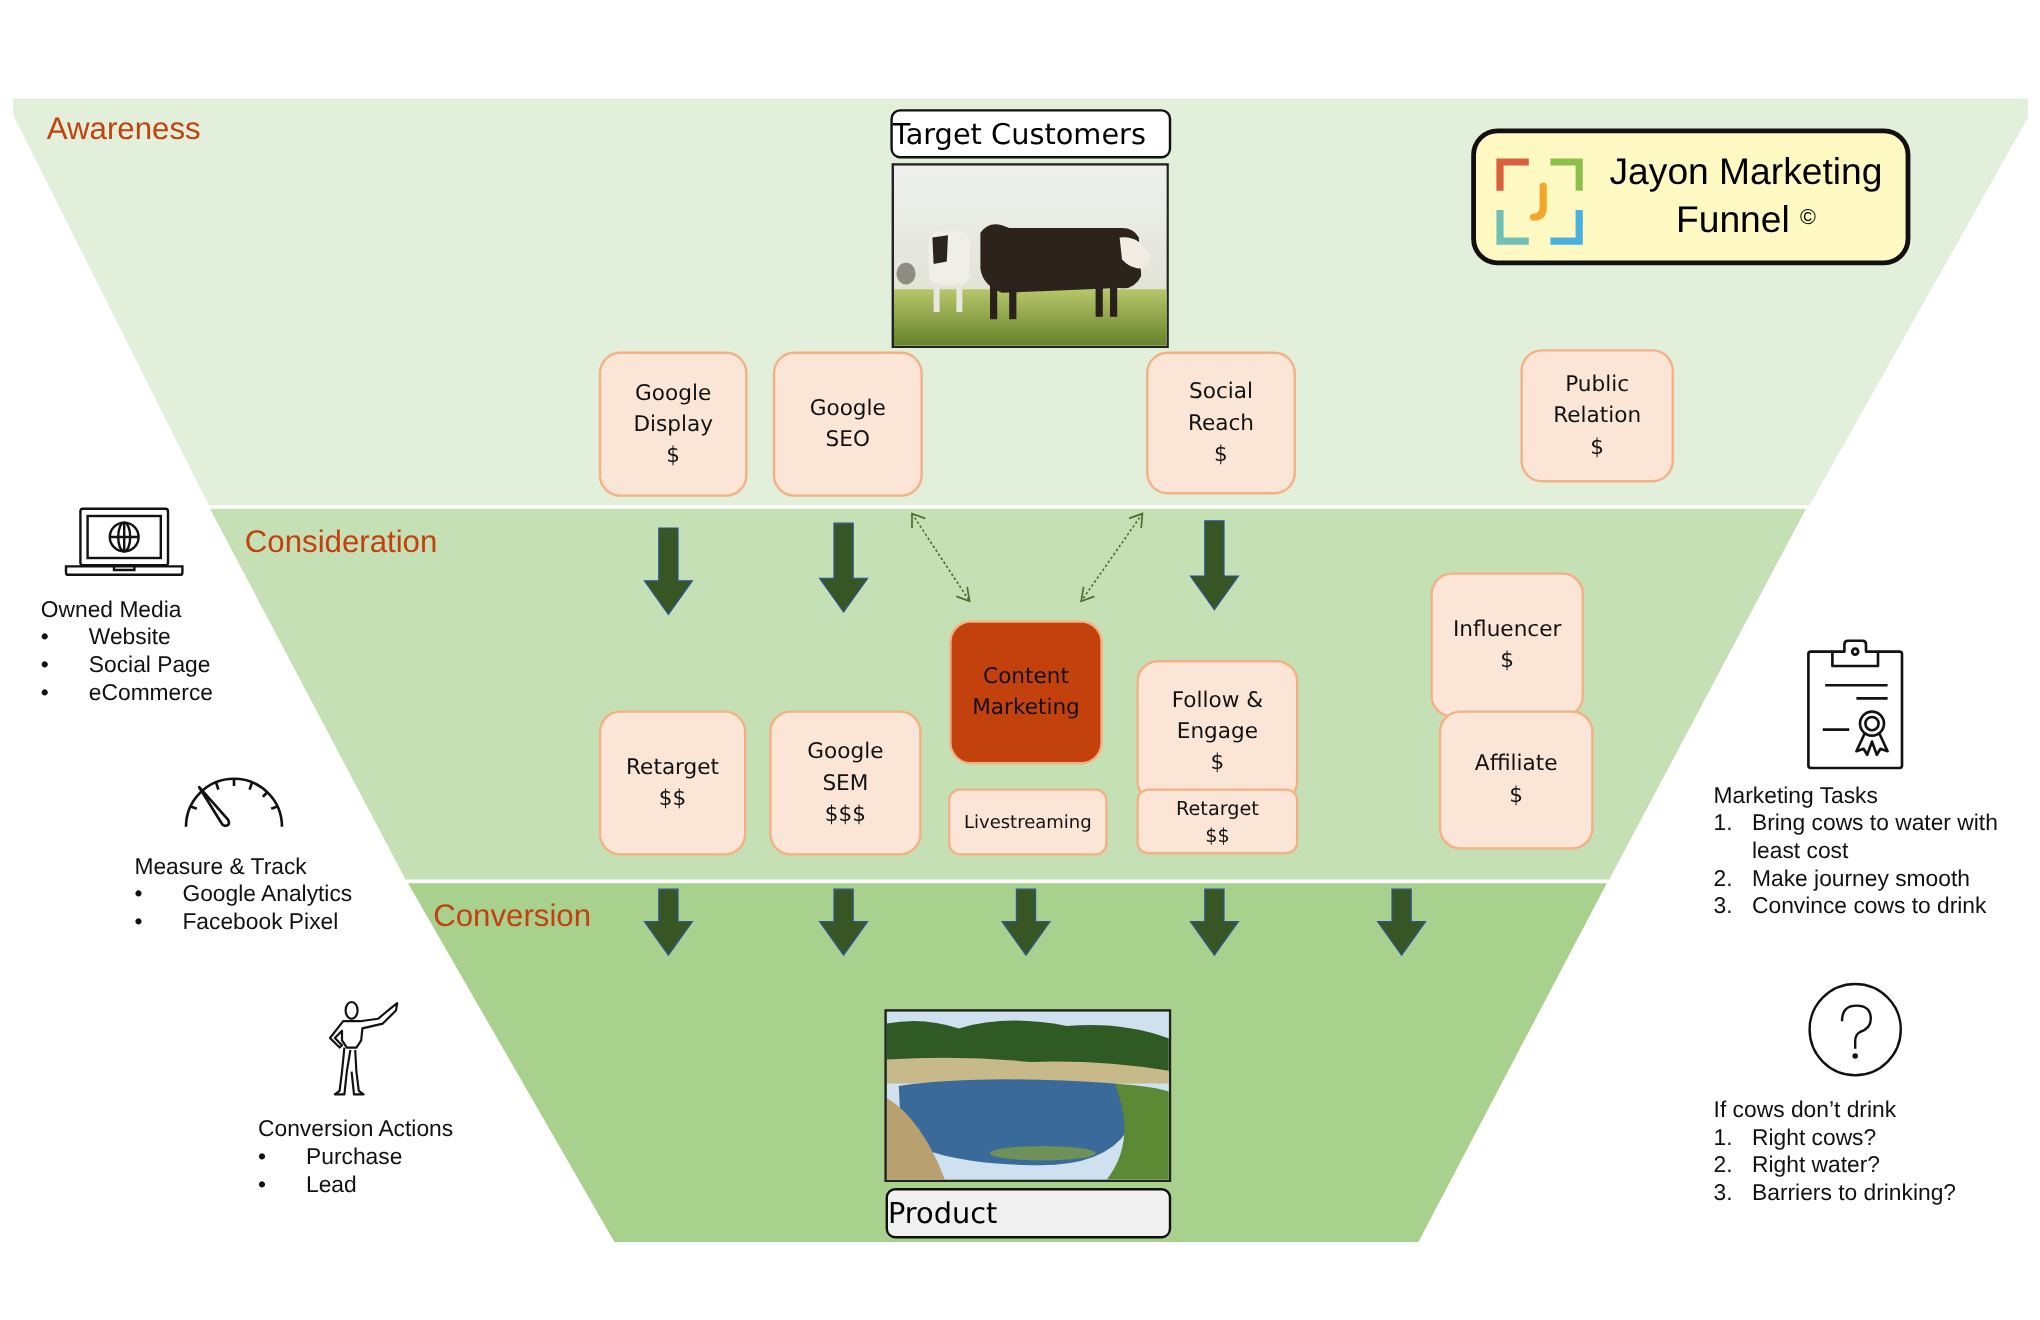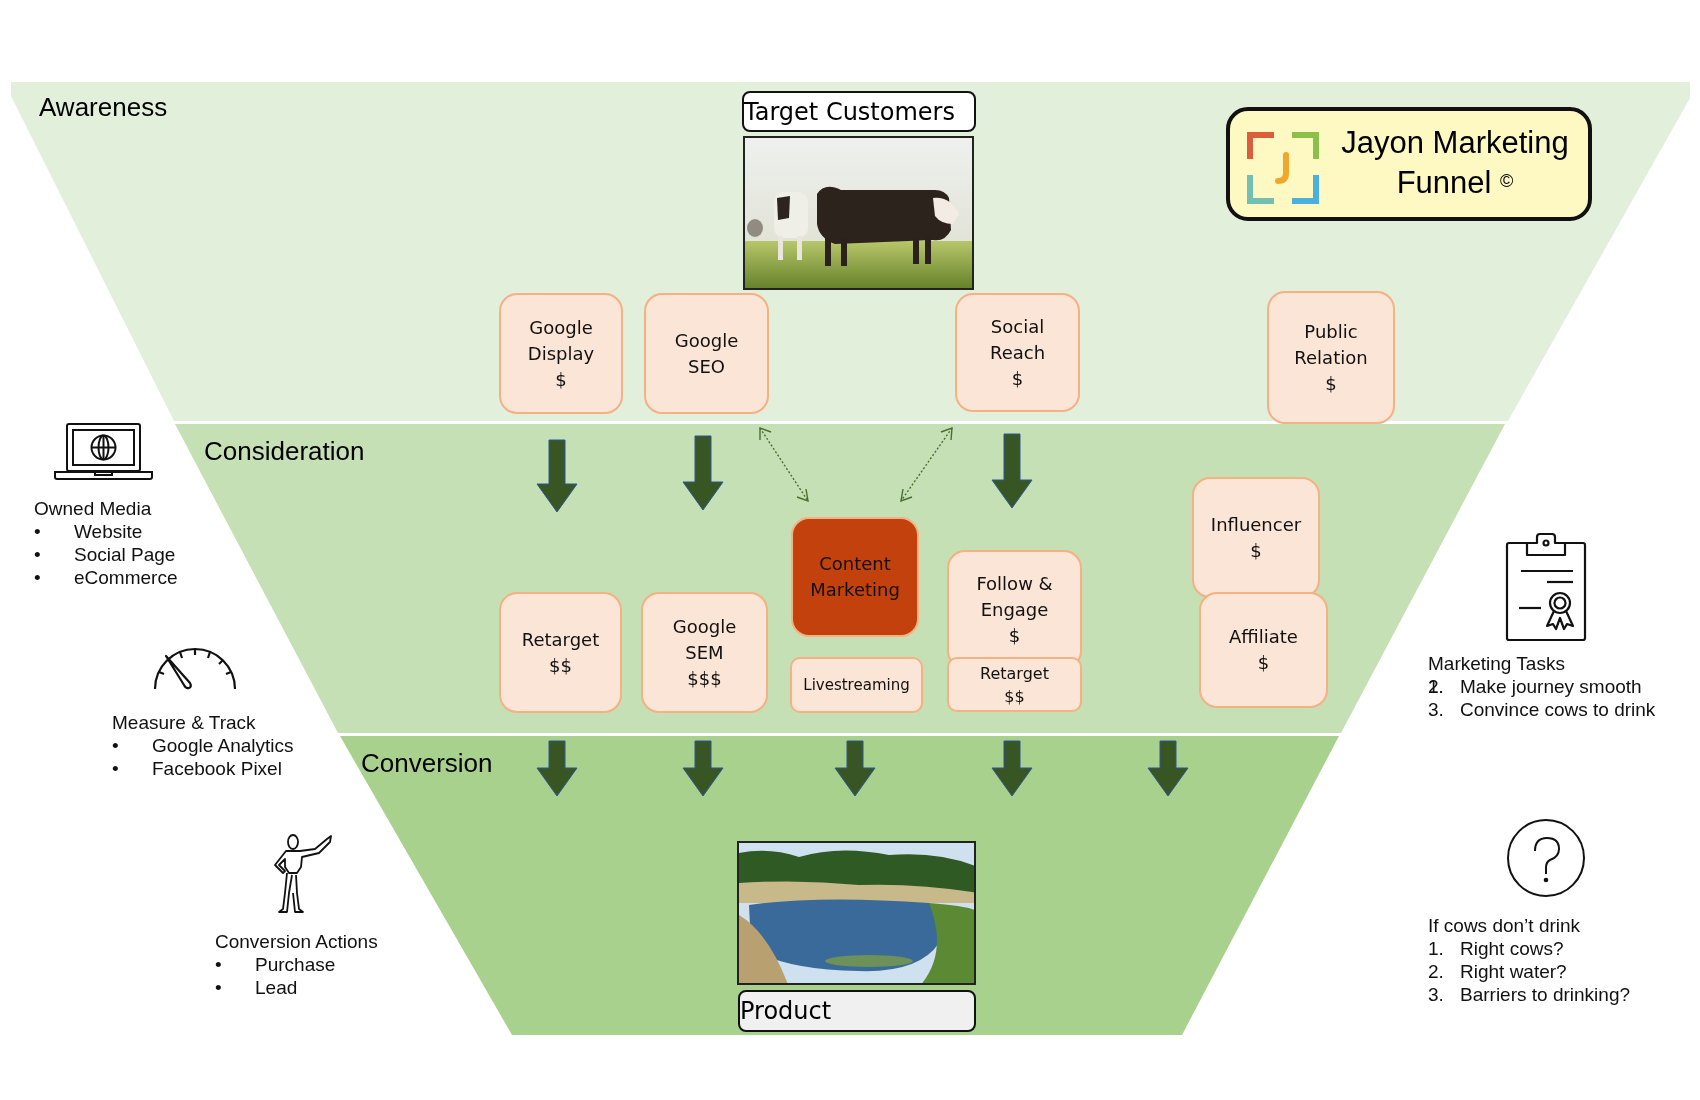--- a/index.html
+++ b/index.html
@@ -1,20 +1,20 @@
 <!DOCTYPE html>
 <html><head>
 <meta charset="utf-8">
 <style>
   html, body { margin: 0; padding: 0; background: #ffffff; }
   body { width: 1700px; height: 1100px; position: relative; overflow: hidden;
          font-family: "Liberation Sans", sans-serif; color: #000; }
   .abs { position: absolute; }
   #funnel { position: absolute; left: 0; top: 0; }
-  .stage-label { position: absolute; font-family: "Liberation Sans", sans-serif; font-size: 26px; color: #000000; }
+  .stage-label { position: absolute; font-family: "Liberation Sans", sans-serif; font-size: 26px; color: #c2410c; }
   .node {
     position: absolute; box-sizing: border-box;
     background: #fbe5d6; border: 2px solid #f4b183; border-radius: 18px;
     display: flex; align-items: center; justify-content: center; text-align: center;
     font-family: "DejaVu Sans", sans-serif; font-size: 18px; line-height: 26px; color: #111;
   }
   .node .inner { display: flex; flex-direction: column; }
   .node.small { border-radius: 10px; font-size: 16px; line-height: 24px; }
   .node.small.xs { font-size: 15px; }
   .photo-frame { position: absolute; border: 2px solid #222; box-sizing: border-box; overflow: hidden; }
@@ -109,21 +109,21 @@
       <span>SEO</span>
     </div>
 </div>
 <div class="node" style="left: 955px; top: 293px; width: 125px; height: 119px; background: rgb(251, 229, 214); border-color: rgb(244, 177, 131);">
   <div class="inner">
       <span>Social</span>
       <span>Reach</span>
       <span>$</span>
     </div>
 </div>
-<div class="node" style="left: 1267px; top: 291px; width: 128px; height: 133px; background: rgb(251, 229, 214); border-color: rgb(244, 177, 131);">
+<div class="node" style="left: 1267px; top: 291px; width: 128px; height: 111px; background: rgb(251, 229, 214); border-color: rgb(244, 177, 131);">
   <div class="inner">
       <span>Public</span>
       <span>Relation</span>
       <span>$</span>
     </div>
 </div>
 
 <div class="node" style="left: 1192px; top: 447px; width: 128px; height: 121px; background: rgb(251, 229, 214); border-color: rgb(244, 177, 131); margin-top: 30px;">
   <div class="inner">
       <span>Influencer</span>
@@ -277,21 +277,21 @@
     <line x1="42" y1="50" x2="68" y2="50"></line>
     <line x1="14" y1="76" x2="36" y2="76"></line>
     <circle cx="55" cy="71" r="10"></circle>
     <circle cx="55" cy="71" r="5.5"></circle>
     <path d="M49 79 L42 94 L48 92 L51 97 L55 86 L59 97 L62 92 L68 94 L61 79"></path>
   </g>
 </svg>
 <div class="side-block" style="left:1428px; top:652px; width:260px;">
   <span class="heading">Marketing Tasks</span>
   <ol>
-    <li style="padding-left:32px;"><span class="mark">1.</span></li>
+    <li style="padding-left:32px;"><span class="mark">1.</span><span>Bring cows to water with least cost</span></li>
     <li style="padding-left:32px;"><span class="mark">2.</span><span>Make journey smooth</span></li>
     <li style="padding-left:32px;"><span class="mark">3.</span><span>Convince cows to drink</span></li>
   </ol>
 </div>
 
 <svg class="abs" style="left:1506px; top:818px;" width="80" height="80" viewBox="0 0 80 80">
   <g fill="none" stroke="#111" stroke-width="2">
     <circle cx="40" cy="40" r="38"></circle>
     <path d="M29 33 Q29 20 41 20 Q53 20 53 31 Q53 39 44 42 Q40 44 40 50 V56"></path>
   </g>

